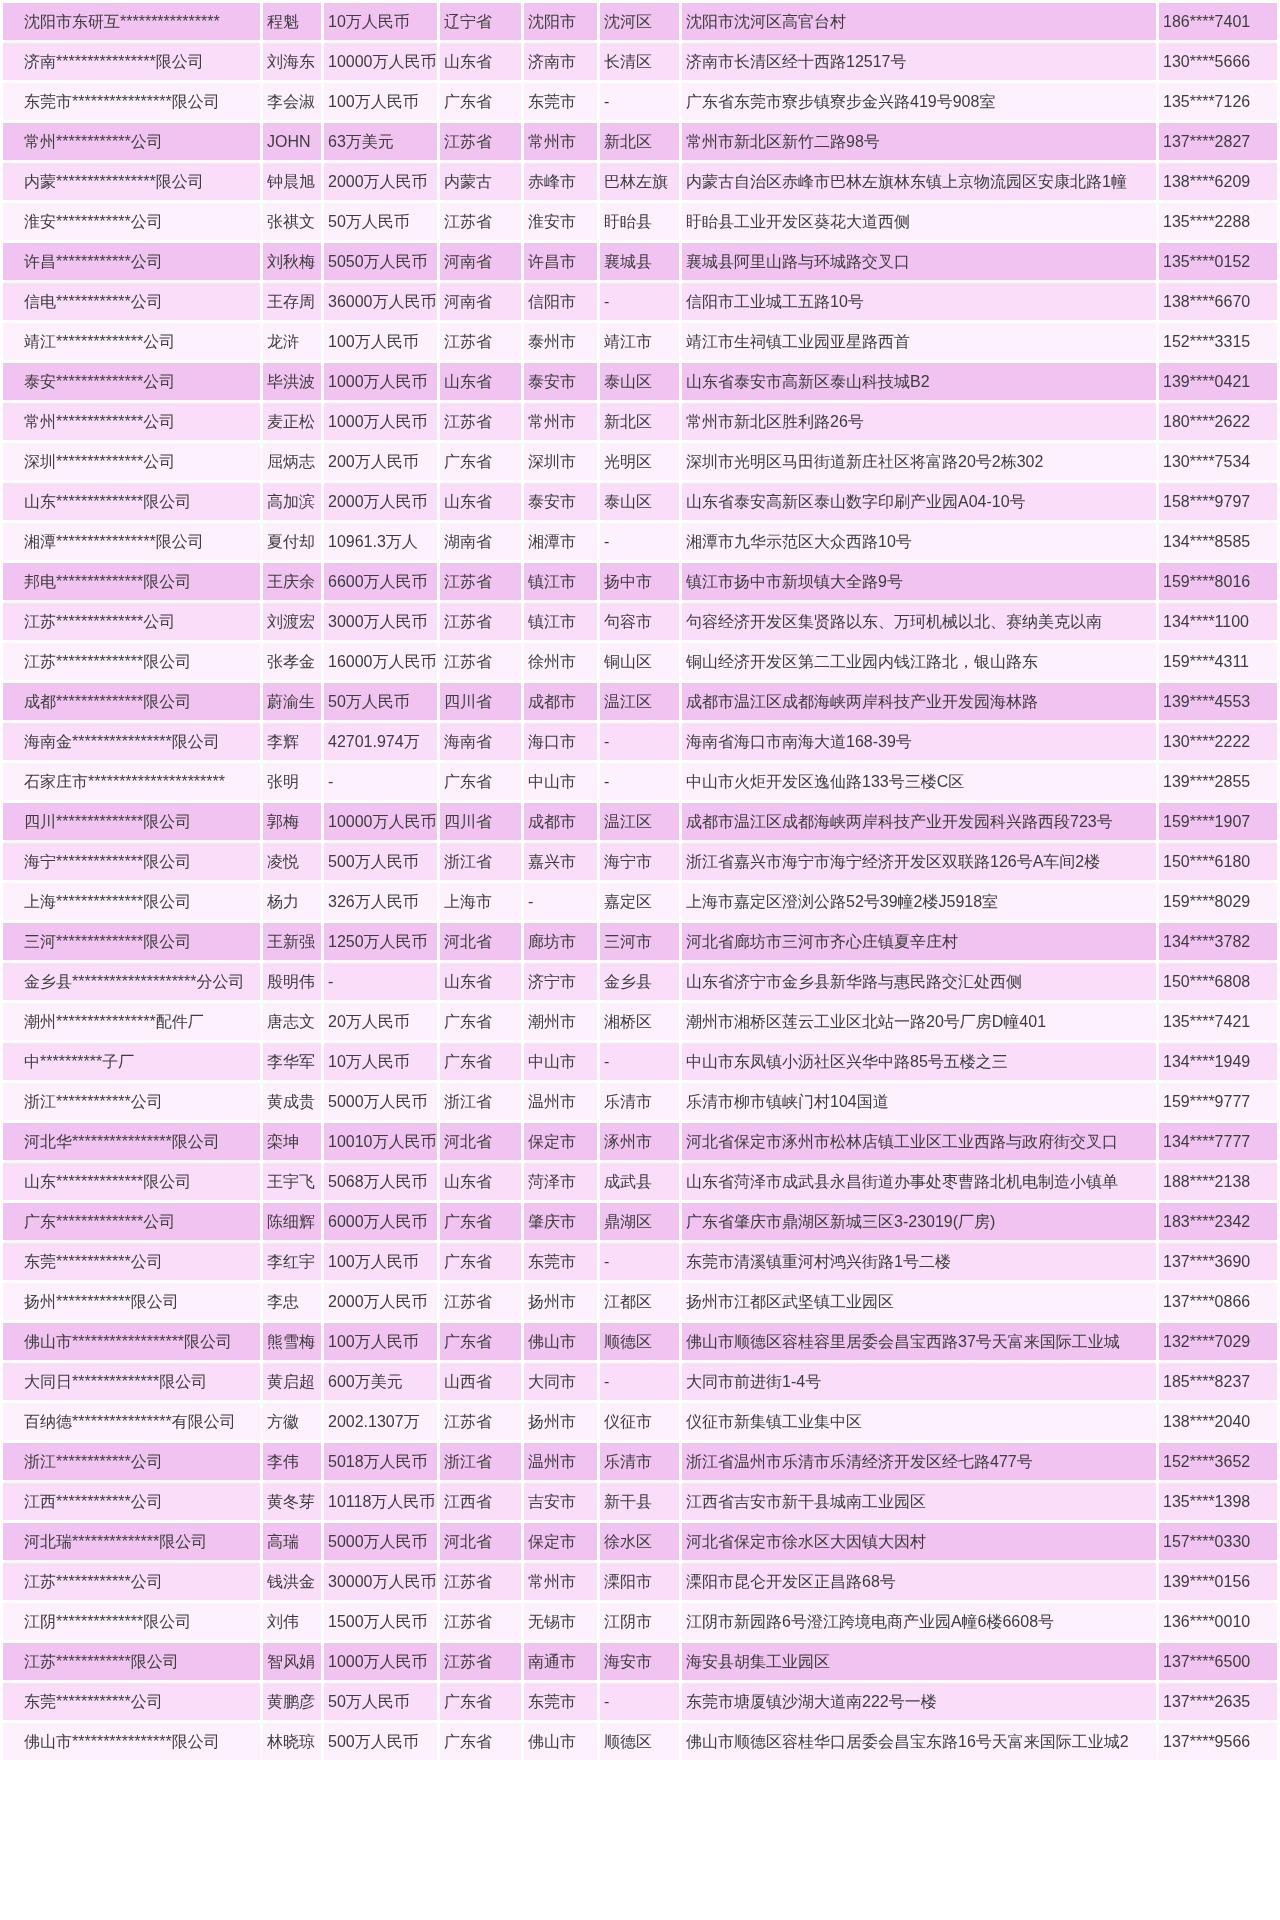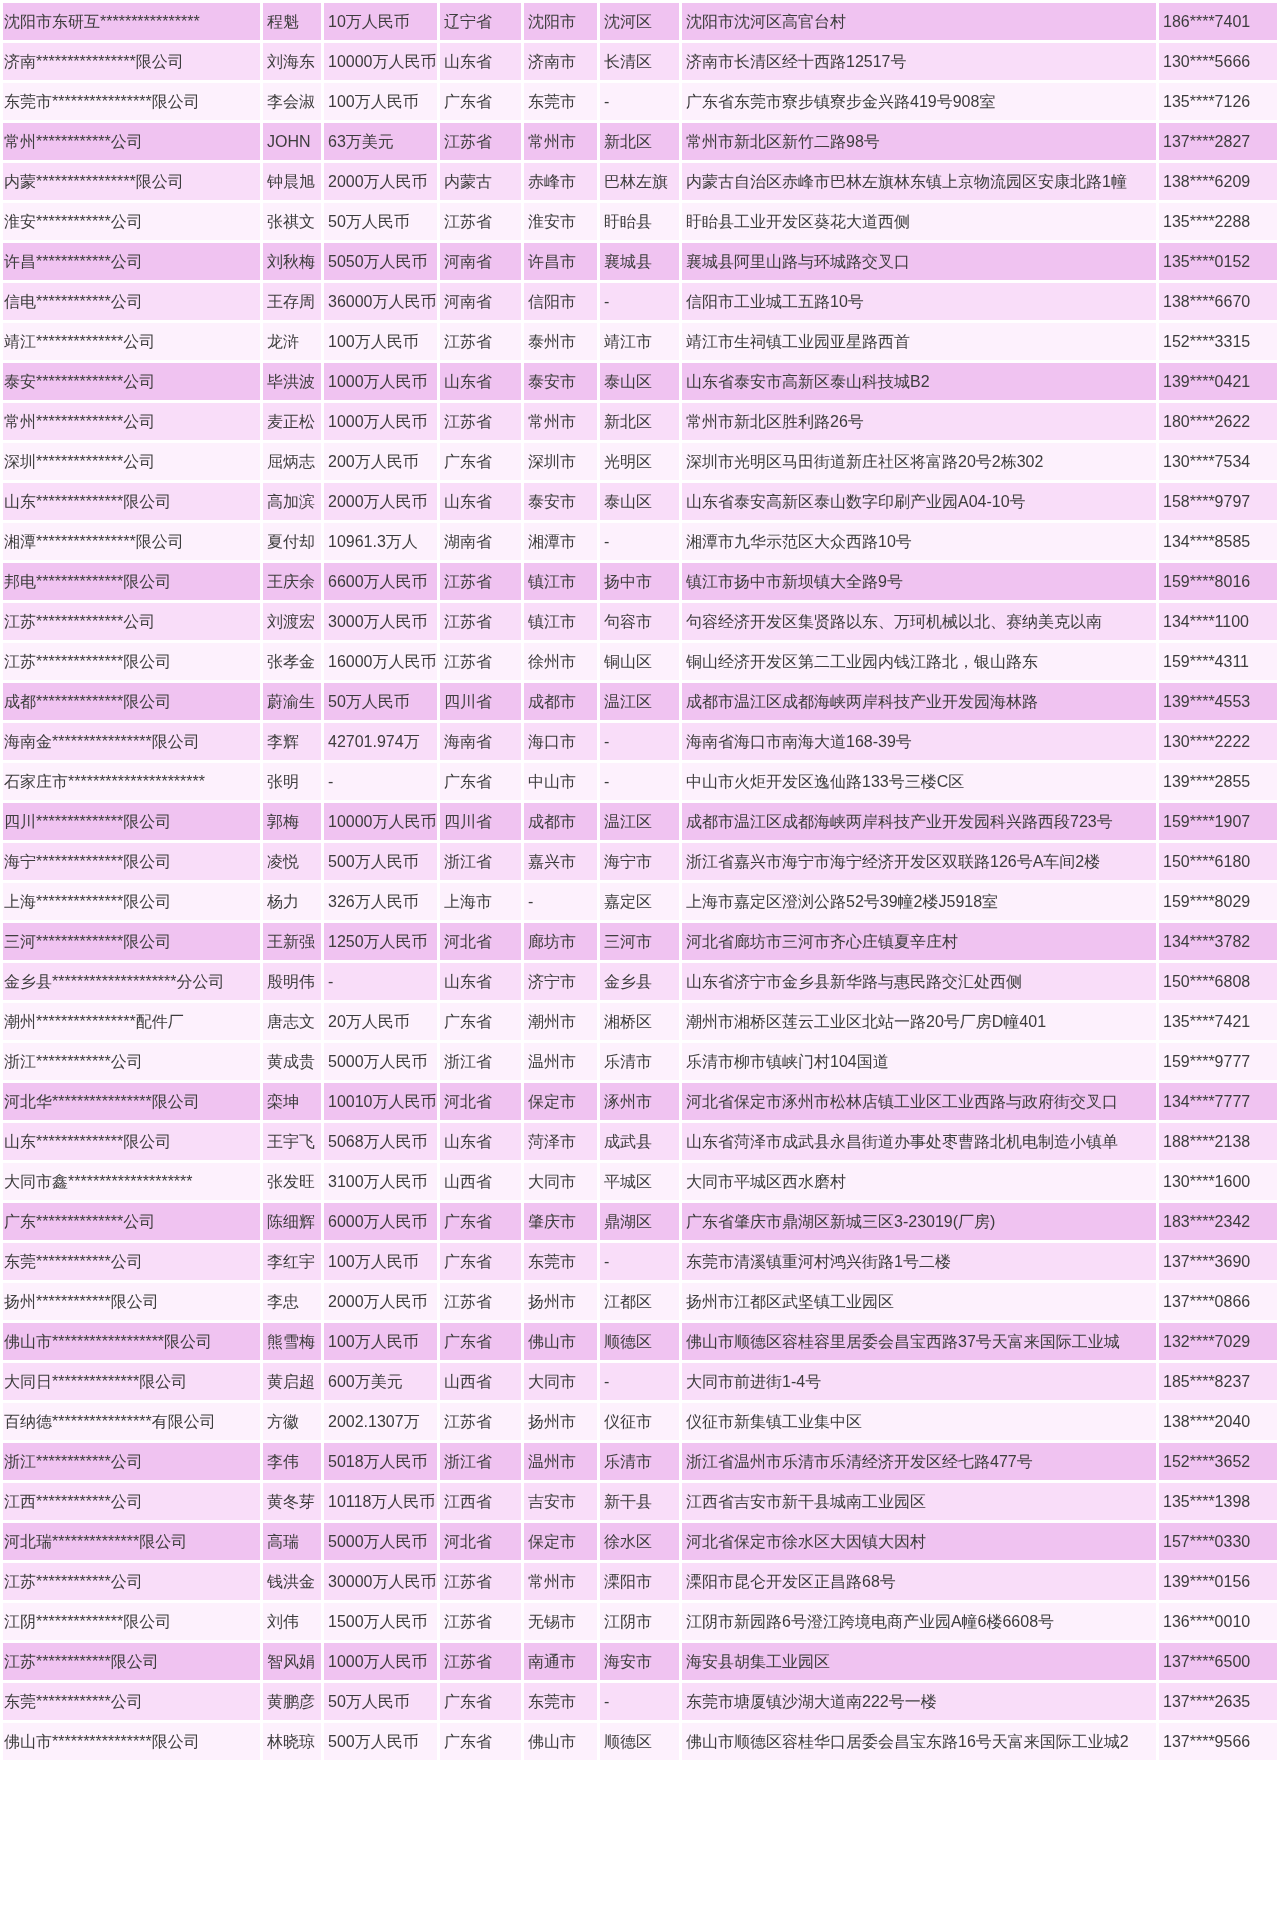--- a/index.html
+++ b/index.html
@@ -26,21 +26,21 @@
   table.data-grid td {
     height: 37px;
     line-height: 37px;
     vertical-align: middle;
     font-size: 16px;
     color: var(--text-color);
     white-space: nowrap;
     overflow: hidden;
     padding: 0 2px 0 4px;
   }
-  table.data-grid td.col-company { padding-left: 1px; }
+  table.data-grid td.col-company { padding-left: 21px; }
   tr.shade-dark   td { background: var(--row-dark); }
   tr.shade-medium td { background: var(--row-medium); }
   tr.shade-light  td { background: var(--row-light); }
 </style>
 </head>
 <body style="background: rgb(255, 255, 255);">
 
 <table class="data-grid">
   <colgroup>
     <col style="width:257px">
@@ -306,20 +306,30 @@
       <tr class="shade-light">
     <td class="col-company">潮州****************配件厂</td>
     <td class="col-person">唐志文</td>
     <td class="col-capital">20万人民币</td>
     <td class="col-province">广东省</td>
     <td class="col-city">潮州市</td>
     <td class="col-district">湘桥区</td>
     <td class="col-address">潮州市湘桥区莲云工业区北站一路20号厂房D幢401</td>
     <td class="col-phone">135****7421</td>
   </tr>
+      <tr class="shade-medium">
+    <td class="col-company">中**********子厂</td>
+    <td class="col-person">李华军</td>
+    <td class="col-capital">10万人民币</td>
+    <td class="col-province">广东省</td>
+    <td class="col-city">中山市</td>
+    <td class="col-district">-</td>
+    <td class="col-address">中山市东凤镇小沥社区兴华中路85号五楼之三</td>
+    <td class="col-phone">134****1949</td>
+  </tr>
       <tr class="shade-light">
     <td class="col-company">浙江************公司</td>
     <td class="col-person">黄成贵</td>
     <td class="col-capital">5000万人民币</td>
     <td class="col-province">浙江省</td>
     <td class="col-city">温州市</td>
     <td class="col-district">乐清市</td>
     <td class="col-address">乐清市柳市镇峡门村104国道</td>
     <td class="col-phone">159****9777</td>
   </tr>
@@ -336,30 +346,20 @@
       <tr class="shade-medium">
     <td class="col-company">山东**************限公司</td>
     <td class="col-person">王宇飞</td>
     <td class="col-capital">5068万人民币</td>
     <td class="col-province">山东省</td>
     <td class="col-city">菏泽市</td>
     <td class="col-district">成武县</td>
     <td class="col-address">山东省菏泽市成武县永昌街道办事处枣曹路北机电制造小镇单</td>
     <td class="col-phone">188****2138</td>
   </tr>
-      <tr class="shade-light">
-    <td class="col-company">大同市鑫********************</td>
-    <td class="col-person">张发旺</td>
-    <td class="col-capital">3100万人民币</td>
-    <td class="col-province">山西省</td>
-    <td class="col-city">大同市</td>
-    <td class="col-district">平城区</td>
-    <td class="col-address">大同市平城区西水磨村</td>
-    <td class="col-phone">130****1600</td>
-  </tr>
       <tr class="shade-dark">
     <td class="col-company">广东**************公司</td>
     <td class="col-person">陈细辉</td>
     <td class="col-capital">6000万人民币</td>
     <td class="col-province">广东省</td>
     <td class="col-city">肇庆市</td>
     <td class="col-district">鼎湖区</td>
     <td class="col-address">广东省肇庆市鼎湖区新城三区3-23019(厂房)</td>
     <td class="col-phone">183****2342</td>
   </tr>

